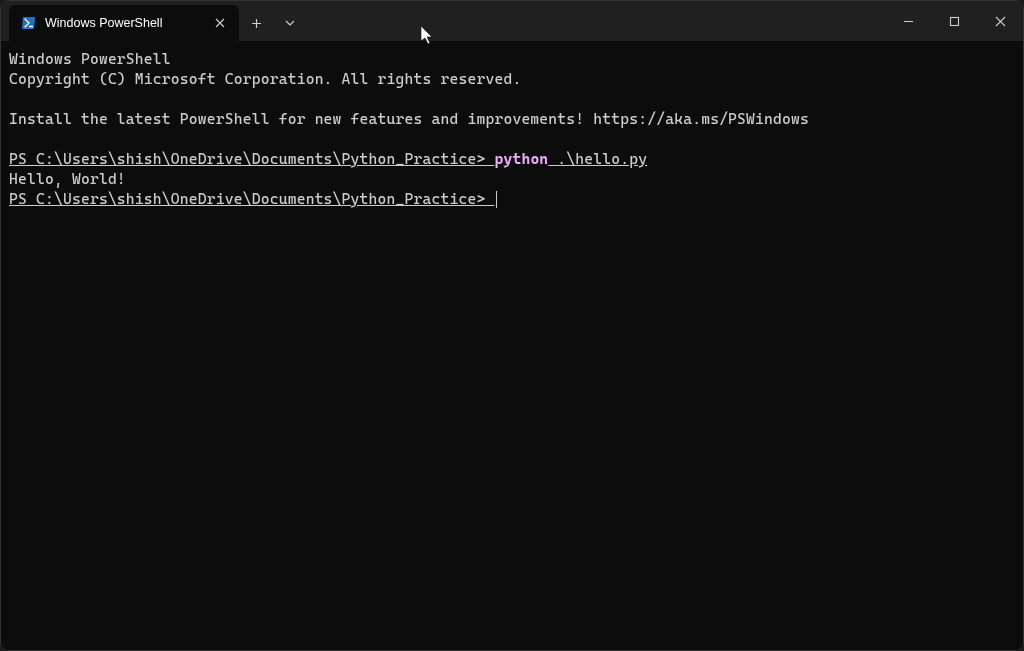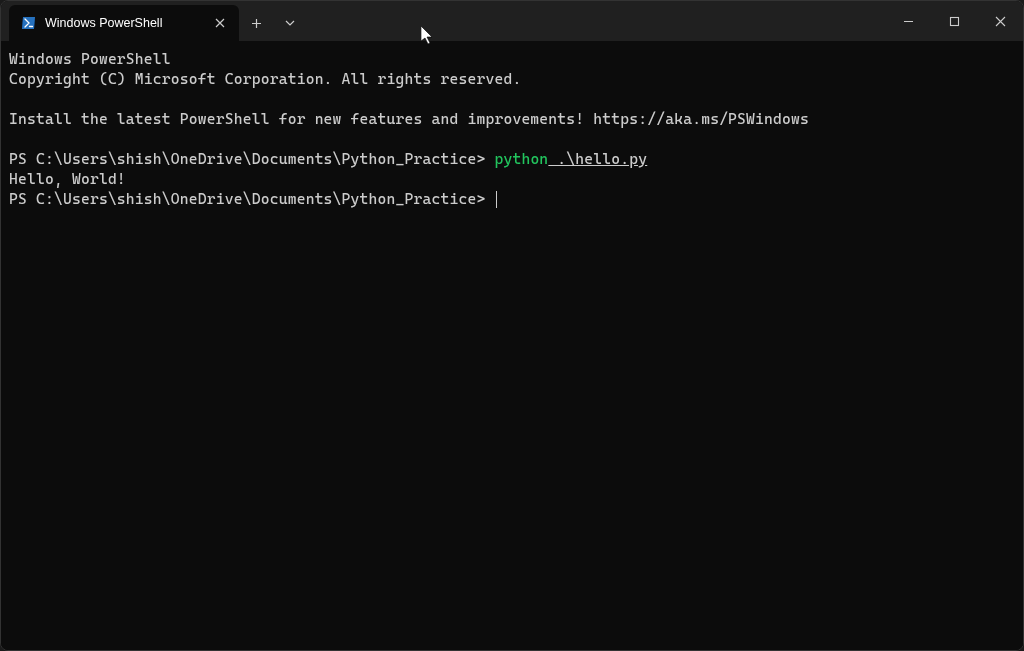--- a/index.html
+++ b/index.html
@@ -98,22 +98,22 @@
       font-family: 'Cascadia Mono', 'Consolas', monospace;
       font-size: 15px;
       line-height: 20px;
       color: #cccccc;
       background: #0c0c0c;
       white-space: pre;
       overflow: hidden;
       letter-spacing: 0.2px;
     }
     .line { display: block; }
-    .prompt { color: #cccccc; }
-    .cmd-yellow { color: #22c55e; }
+    .prompt { color: #cccccc; text-decoration: underline; }
+    .cmd-yellow { color: #f0abfc; font-weight: bold; }
     .cmd-args { color: #cccccc; text-decoration: underline; }
     .cursor {
       display: inline-block;
       width: 1px;
       height: 17px;
       background: #cccccc;
       vertical-align: middle;
       margin-left: 2px;
       margin-bottom: 2px;
     }

